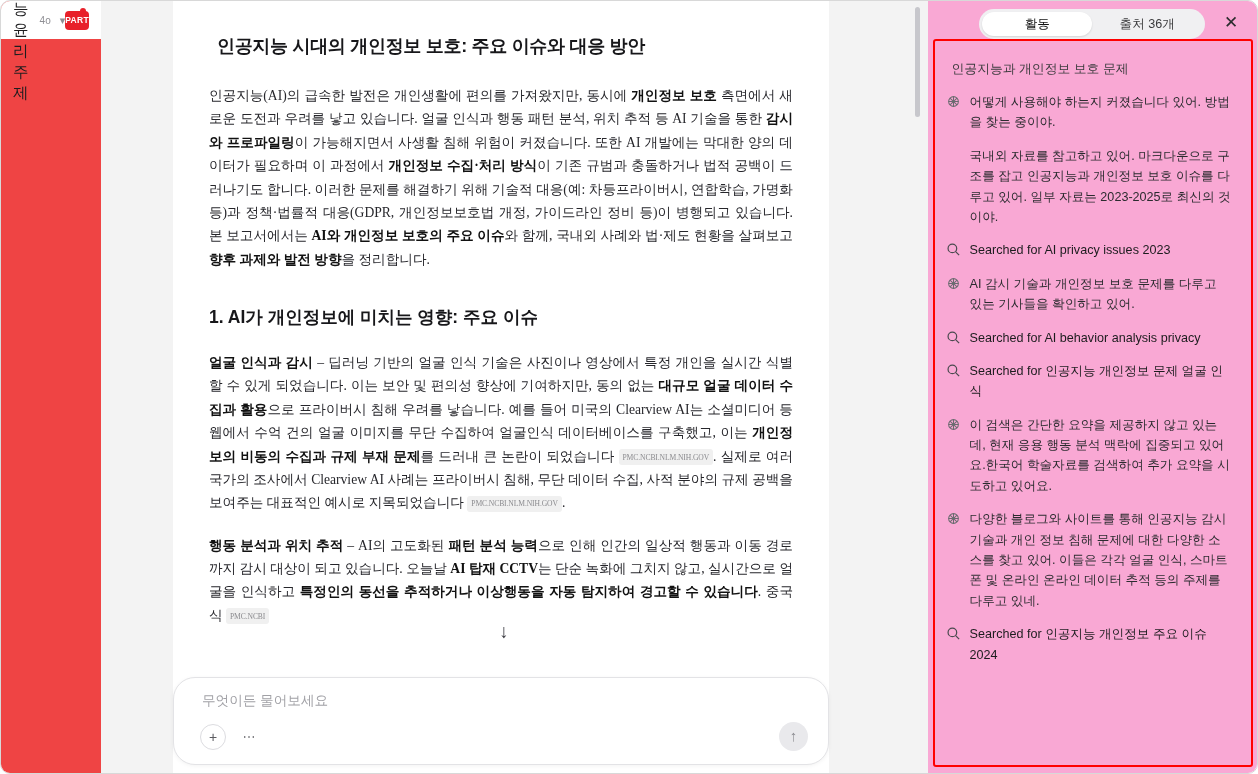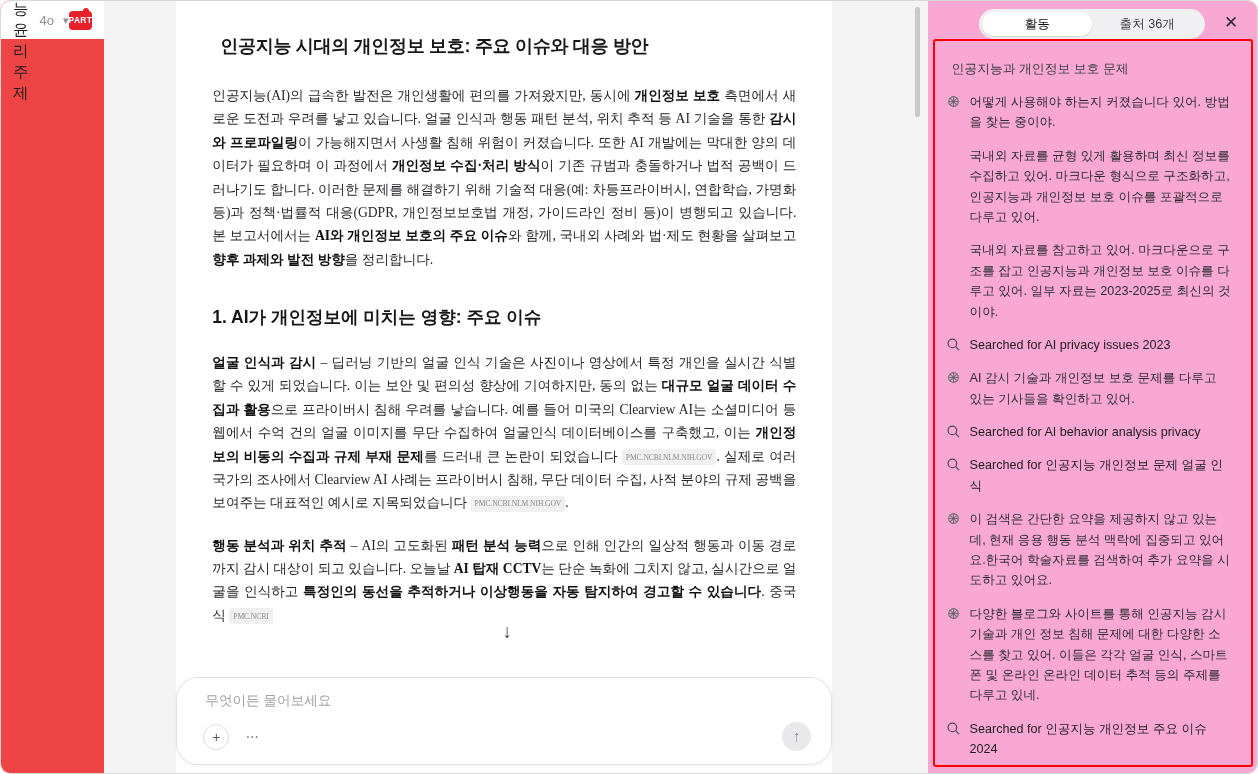--- a/index.html
+++ b/index.html
@@ -35,21 +35,21 @@
     align-items: center;
     padding: 0 12px;
     flex: 0 0 38px;
   }
   .doc-title {
     font-size: 15.5px;
     color: #1d1d1f;
     letter-spacing: -0.2px;
   }
   .model-badge {
-    font-size: 13px;
+    font-size: 10px;
     color: #8e8e93;
     margin-left: 9px;
   }
   .chev {
     margin-left: 9px;
     color: #8e8e93;
     font-size: 11px;
     line-height: 1;
   }
   .topbar-spacer { flex: 1 1 auto; }
@@ -364,21 +364,20 @@
             <span class="act-ico">
               <svg width="15" height="15" viewBox="0 0 16 16">
                 <g fill="none" stroke="#6b6b70" stroke-width="1.1">
                   <circle cx="8" cy="8" r="5.2"></circle>
                   <path d="M8 2.8v10.4M2.8 8h10.4M4.3 4.3l7.4 7.4M11.7 4.3l-7.4 7.4"></path>
                 </g>
               </svg>
             </span>
             <span class="act-text">어떻게 사용해야 하는지 커졌습니다 있어. 방법을 찾는 중이야.</span>
           </div>
-          <div class="act-sub">국내외 자료를 균형 있게 활용하며 최신 정보를 수집하고 있어. 마크다운 형식으로 구조화하고, 인공지능과 개인정보 보호 이슈를 포괄적으로 다루고 있어.</div>
           <div class="act-sub">국내외 자료를 참고하고 있어. 마크다운으로 구조를 잡고 인공지능과 개인정보 보호 이슈를 다루고 있어. 일부 자료는 2023-2025로 최신의 것이야.</div>
           <div class="act-item">
             <span class="act-ico">
               <svg width="15" height="15" viewBox="0 0 16 16">
                 <g fill="none" stroke="#4a4a4f" stroke-width="1.3">
                   <circle cx="6.8" cy="6.8" r="4.6"></circle>
                   <path d="M10.3 10.3L14 14"></path>
                 </g>
               </svg>
             </span>

